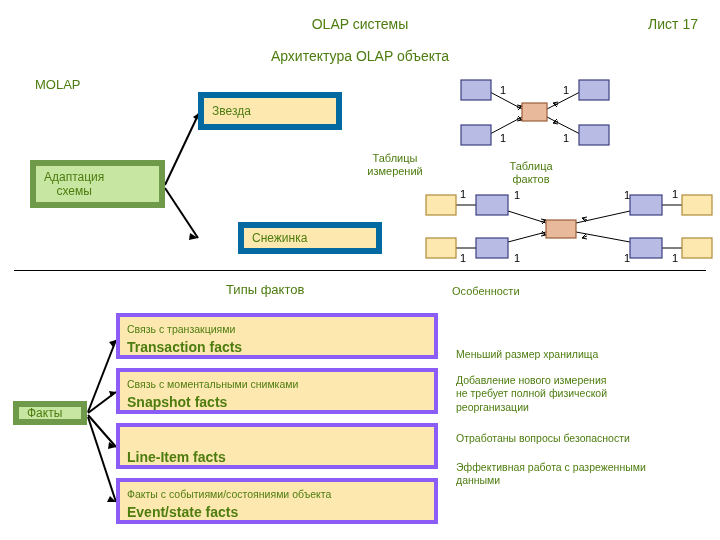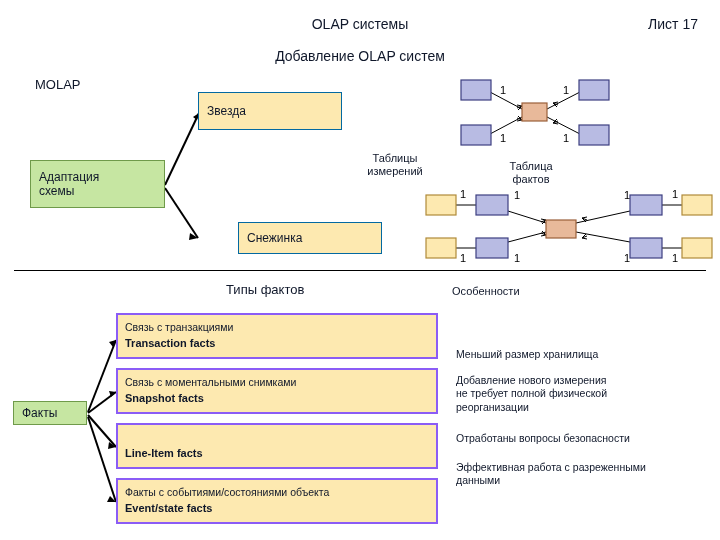--- a/index.html
+++ b/index.html
@@ -6,21 +6,21 @@
     margin: 0;
     padding: 0;
     background: #ffffff;
   }
   #slide {
     position: relative;
     width: 720px;
     height: 540px;
     background: #ffffff;
     font-family: "Liberation Sans", sans-serif;
-    color: #0f172a;
+    color: #4d7c0f;
     overflow: hidden;
   }
   .abs { position: absolute; }
   .txt { font-size: 12px; line-height: 1.15; white-space: pre; }
 
   
   #hdr-title {
     left: 0; top: 16px; width: 720px;
     text-align: center; font-size: 14px;
   }
@@ -36,51 +36,52 @@
   .caption { font-size: 13px; }
   #cap-molap { left: 35px; top: 78px; }
   #cap-dimtables { left: 358px; top: 152px; font-size: 11px; text-align: center; width: 74px; }
   #cap-facttable { left: 497px; top: 160px; font-size: 11px; text-align: center; width: 68px; }
   #cap-typy { left: 226px; top: 283px; font-size: 13px; }
   #cap-osob { left: 452px; top: 285px; font-size: 11px; }
 
   
   .box {
     box-sizing: border-box;
-    border: 1px solid #0369a1;
+    border: 6px solid #0369a1;
     background: #fde9b0;
     font-size: 12px;
+    text-align: center;
   }
   .box.green { background: #c6e6a2; border-color: #6f9a4a; }
   .box-label {
     position: absolute;
     left: 8px; top: 6px;
     font-size: 12px;
     white-space: pre;
   }
   .box-label.centered { top: 50%; transform: translateY(-50%); }
 
   #box-zvezda { left: 198px; top: 92px; width: 144px; height: 38px; }
   #box-adapt  { left: 30px;  top: 160px; width: 135px; height: 48px; }
   #box-snow   { left: 198px; top: 222px; width: 144px; height: 32px; margin-left: 40px; }
   #box-fakty  { left: 13px;  top: 401px; width: 74px; height: 24px; }
 
   .factbox {
     box-sizing: border-box;
-    border: 2px solid #8b5cf6;
+    border: 4px solid #8b5cf6;
     background: #fde9b0;
     left: 116px;
     width: 322px;
   }
   #fact-0 { top: 313px; height: 46px; }
   #fact-1 { top: 368px; height: 46px; }
   #fact-2 { top: 423px; height: 46px; }
   #fact-3 { top: 478px; height: 46px; }
   .fact-ru { position: absolute; left: 7px; top: 6px; font-size: 10.5px; white-space: pre; }
-  .fact-en { position: absolute; left: 7px; top: 22px; font-size: 11px; font-weight: bold; white-space: pre; }
+  .fact-en { position: absolute; left: 7px; top: 22px; font-size: 14px; font-weight: bold; white-space: pre; }
 
   
   .feature { font-size: 10.5px; line-height: 1.28; left: 456px; width: 244px; }
   #feat-0 { top: 316px; }
   #feat-1 { top: 348px; }
   #feat-2 { top: 374px; }
   #feat-3 { top: 432px; }
   #feat-4 { top: 461px; }
   #feat-5 { top: 505px; }
 
@@ -95,21 +96,21 @@
   #snow-svg { left: 418px; top: 186px; }
   #connect-svg { left: 0px; top: 0px; }
 </style>
 </head>
 <body>
 
 <div id="slide">
 
   <div class="abs txt" id="hdr-title">OLAP системы</div>
   <div class="abs txt" id="hdr-sheet">Лист 17</div>
-  <div class="abs txt" id="sub-title">Добавление OLAP систем</div>
+  <div class="abs txt" id="sub-title">Архитектура OLAP объекта</div>
 
   <div class="abs txt caption" id="cap-molap">MOLAP</div>
 
   <svg class="abs" id="connect-svg" width="720" height="540" style="pointer-events:none;">
 
     <line x1="165" y1="185" x2="199" y2="113" stroke="#000" stroke-width="2"></line>
     <polygon points="199,113 193,117 197,120" fill="#000"></polygon>
 
     <line x1="165" y1="188" x2="198" y2="238" stroke="#000" stroke-width="2"></line>
     <polygon points="198,238 190,233 189,240" fill="#000"></polygon>

